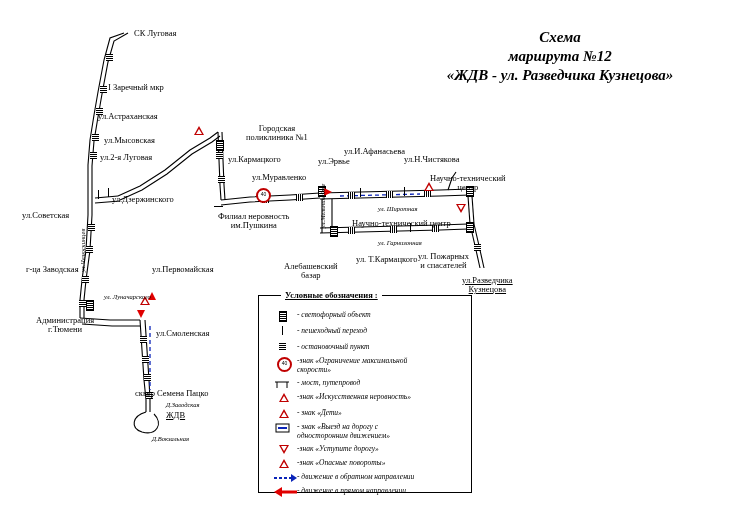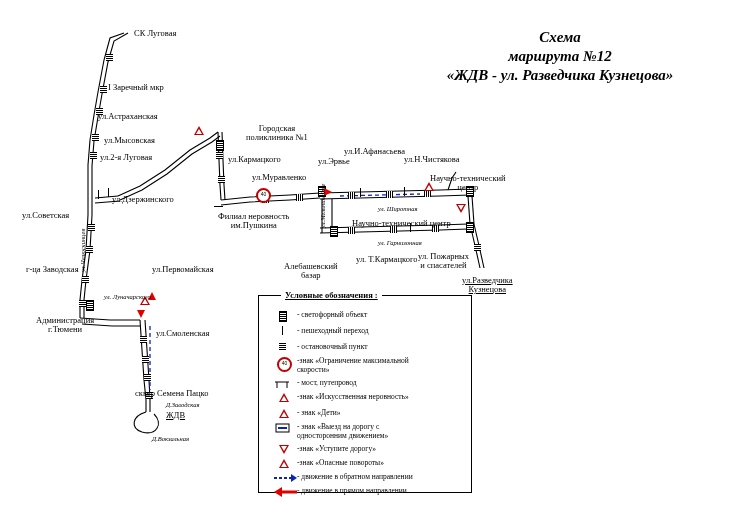--- a/index.html
+++ b/index.html
@@ -185,20 +185,21 @@
     width: 200px;
     font-size: 7.5px;
     line-height: 9px;
     font-family: "Liberation Serif", serif;
   }
   .legend-row .ltext {
     position: absolute;
     left: 30px;
     top: 0;
     width: 172px;
+    font-style: italic;
   }
   .legend-sym {
     position: absolute;
     left: 6px;
     top: 0;
     width: 22px;
     height: 12px;
   }
 
   

